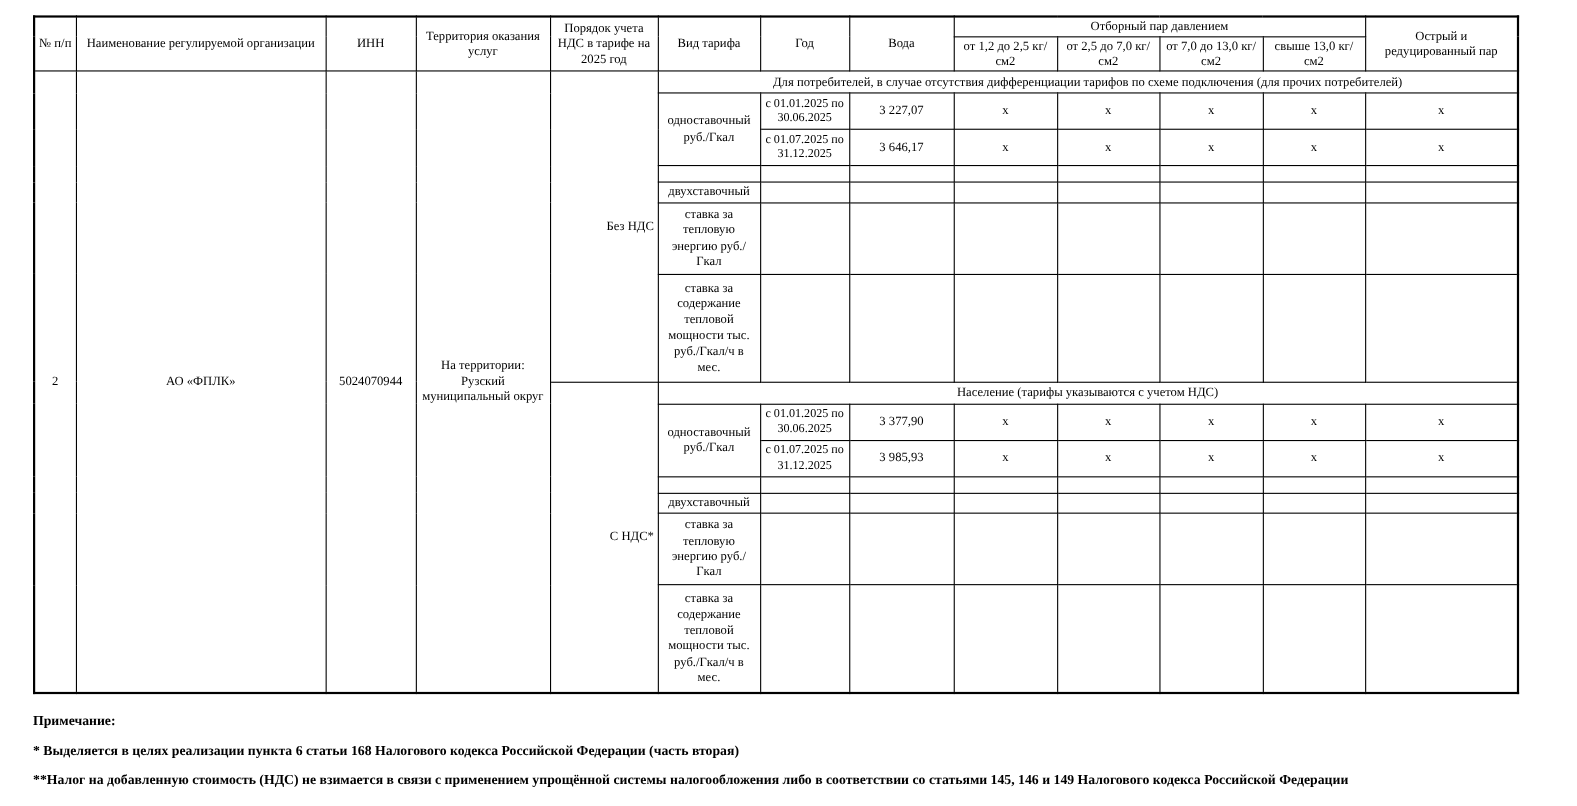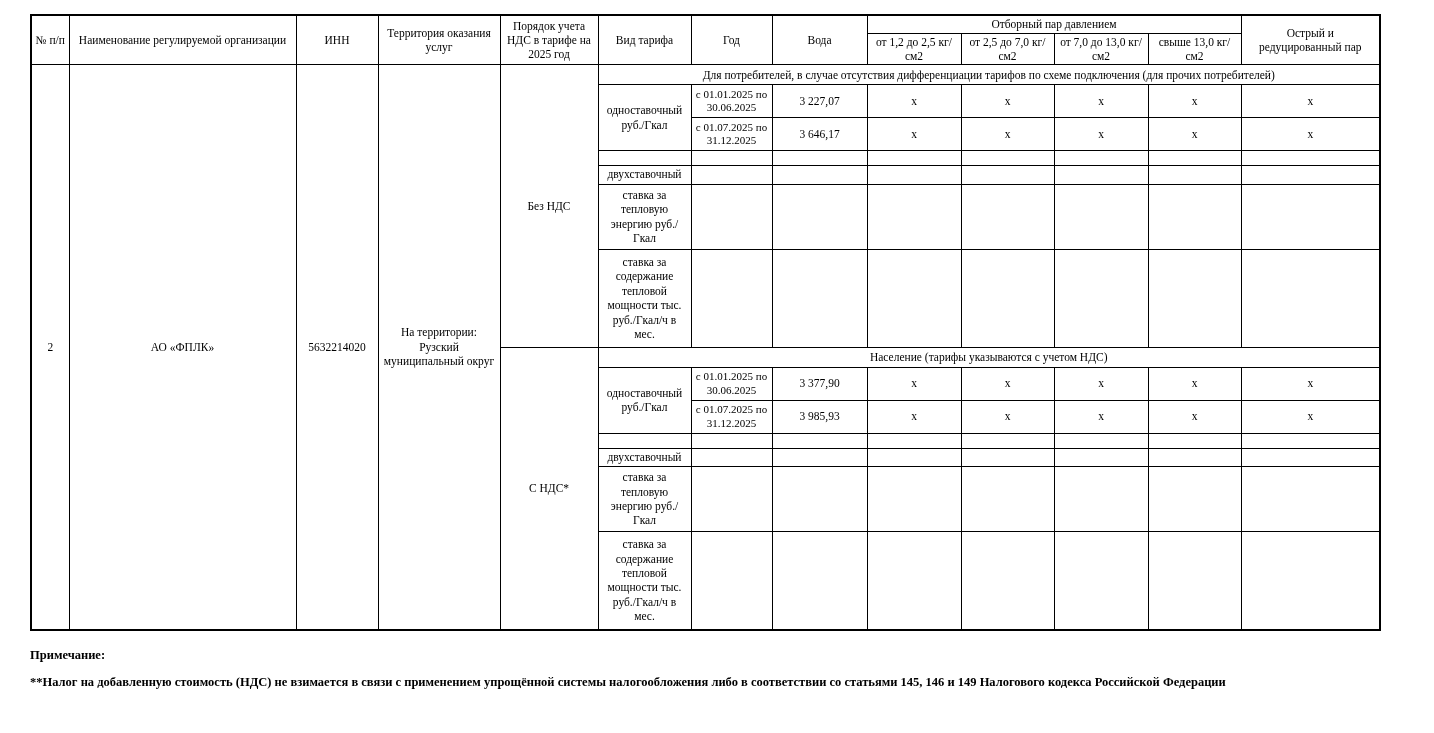--- a/index.html
+++ b/index.html
@@ -36,21 +36,21 @@
   tr.h-sub th { height: 30px; }
   tr.r-banner  { height: 20px; }
   tr.r-banner td { font-size: 11.5px; }
   tr.r-period  { height: 33px; }
   tr.r-empty   { height: 15px; }
   tr.r-twopart { height: 17px; padding-left: 34px; }
   tr.r-energy  { height: 65px; }
   tr.r-capacity{ height: 98px; margin-left: 23px; }
   td.nowrap { white-space: nowrap; }
   td.year-cell { font-size: 11px; }
-  td.vat-cell { font-size: 12px; }
+  td.vat-cell { font-size: 12px; text-align: right; }
   td.org-cell, td.inn-cell, td.num-cell { font-size: 12px; }
   td.v-bottom { vertical-align: bottom; padding-bottom: 2px; }
   .notes {
     margin-top: 16px;
     font-weight: bold;
     font-size: 12.5px;
   }
   .notes p {
     margin: 0 0 11px 0;
     line-height: 1.3;
@@ -95,21 +95,21 @@
         <th>от 2,5 до 7,0 кг/см2</th>
         <th>от 7,0 до 13,0 кг/см2</th>
         <th>свыше 13,0 кг/см2</th>
       </tr>
     </thead>
     <tbody>
 
       <tr class="r-banner">
         <td rowspan="14" class="num-cell">2</td>
         <td rowspan="14" class="org-cell">АО «ФПЛК»</td>
-        <td rowspan="14" class="inn-cell">5632214020</td>
+        <td rowspan="14" class="inn-cell">5024070944</td>
         <td rowspan="14">На территории: Рузский муниципальный округ</td>
         <td rowspan="7" class="vat-cell">Без НДС</td>
         <td colspan="8">Для потребителей, в случае отсутствия дифференциации тарифов по схеме подключения  (для прочих потребителей)</td>
       </tr>
 
       <tr class="r-period">
         <td rowspan="2">одноставочный руб./Гкал</td>
         <td class="year-cell">с 01.01.2025 по 30.06.2025</td>
         <td class="nowrap">3 227,07</td>
         <td>x</td>
@@ -240,16 +240,17 @@
         <td></td>
         <td></td>
         <td></td>
         <td></td>
       </tr>
     </tbody>
   </table>
 
   <div class="notes">
     <p>Примечание:</p>
+    <p>*  Выделяется в целях реализации пункта 6 статьи 168 Налогового кодекса Российской Федерации (часть вторая)</p>
     <p>**Налог на добавленную стоимость (НДС) не взимается в связи с применением упрощённой системы налогообложения либо в соответствии со статьями 145, 146 и 149 Налогового кодекса Российской Федерации</p>
   </div>
 
 </div>
 
 </body></html>

